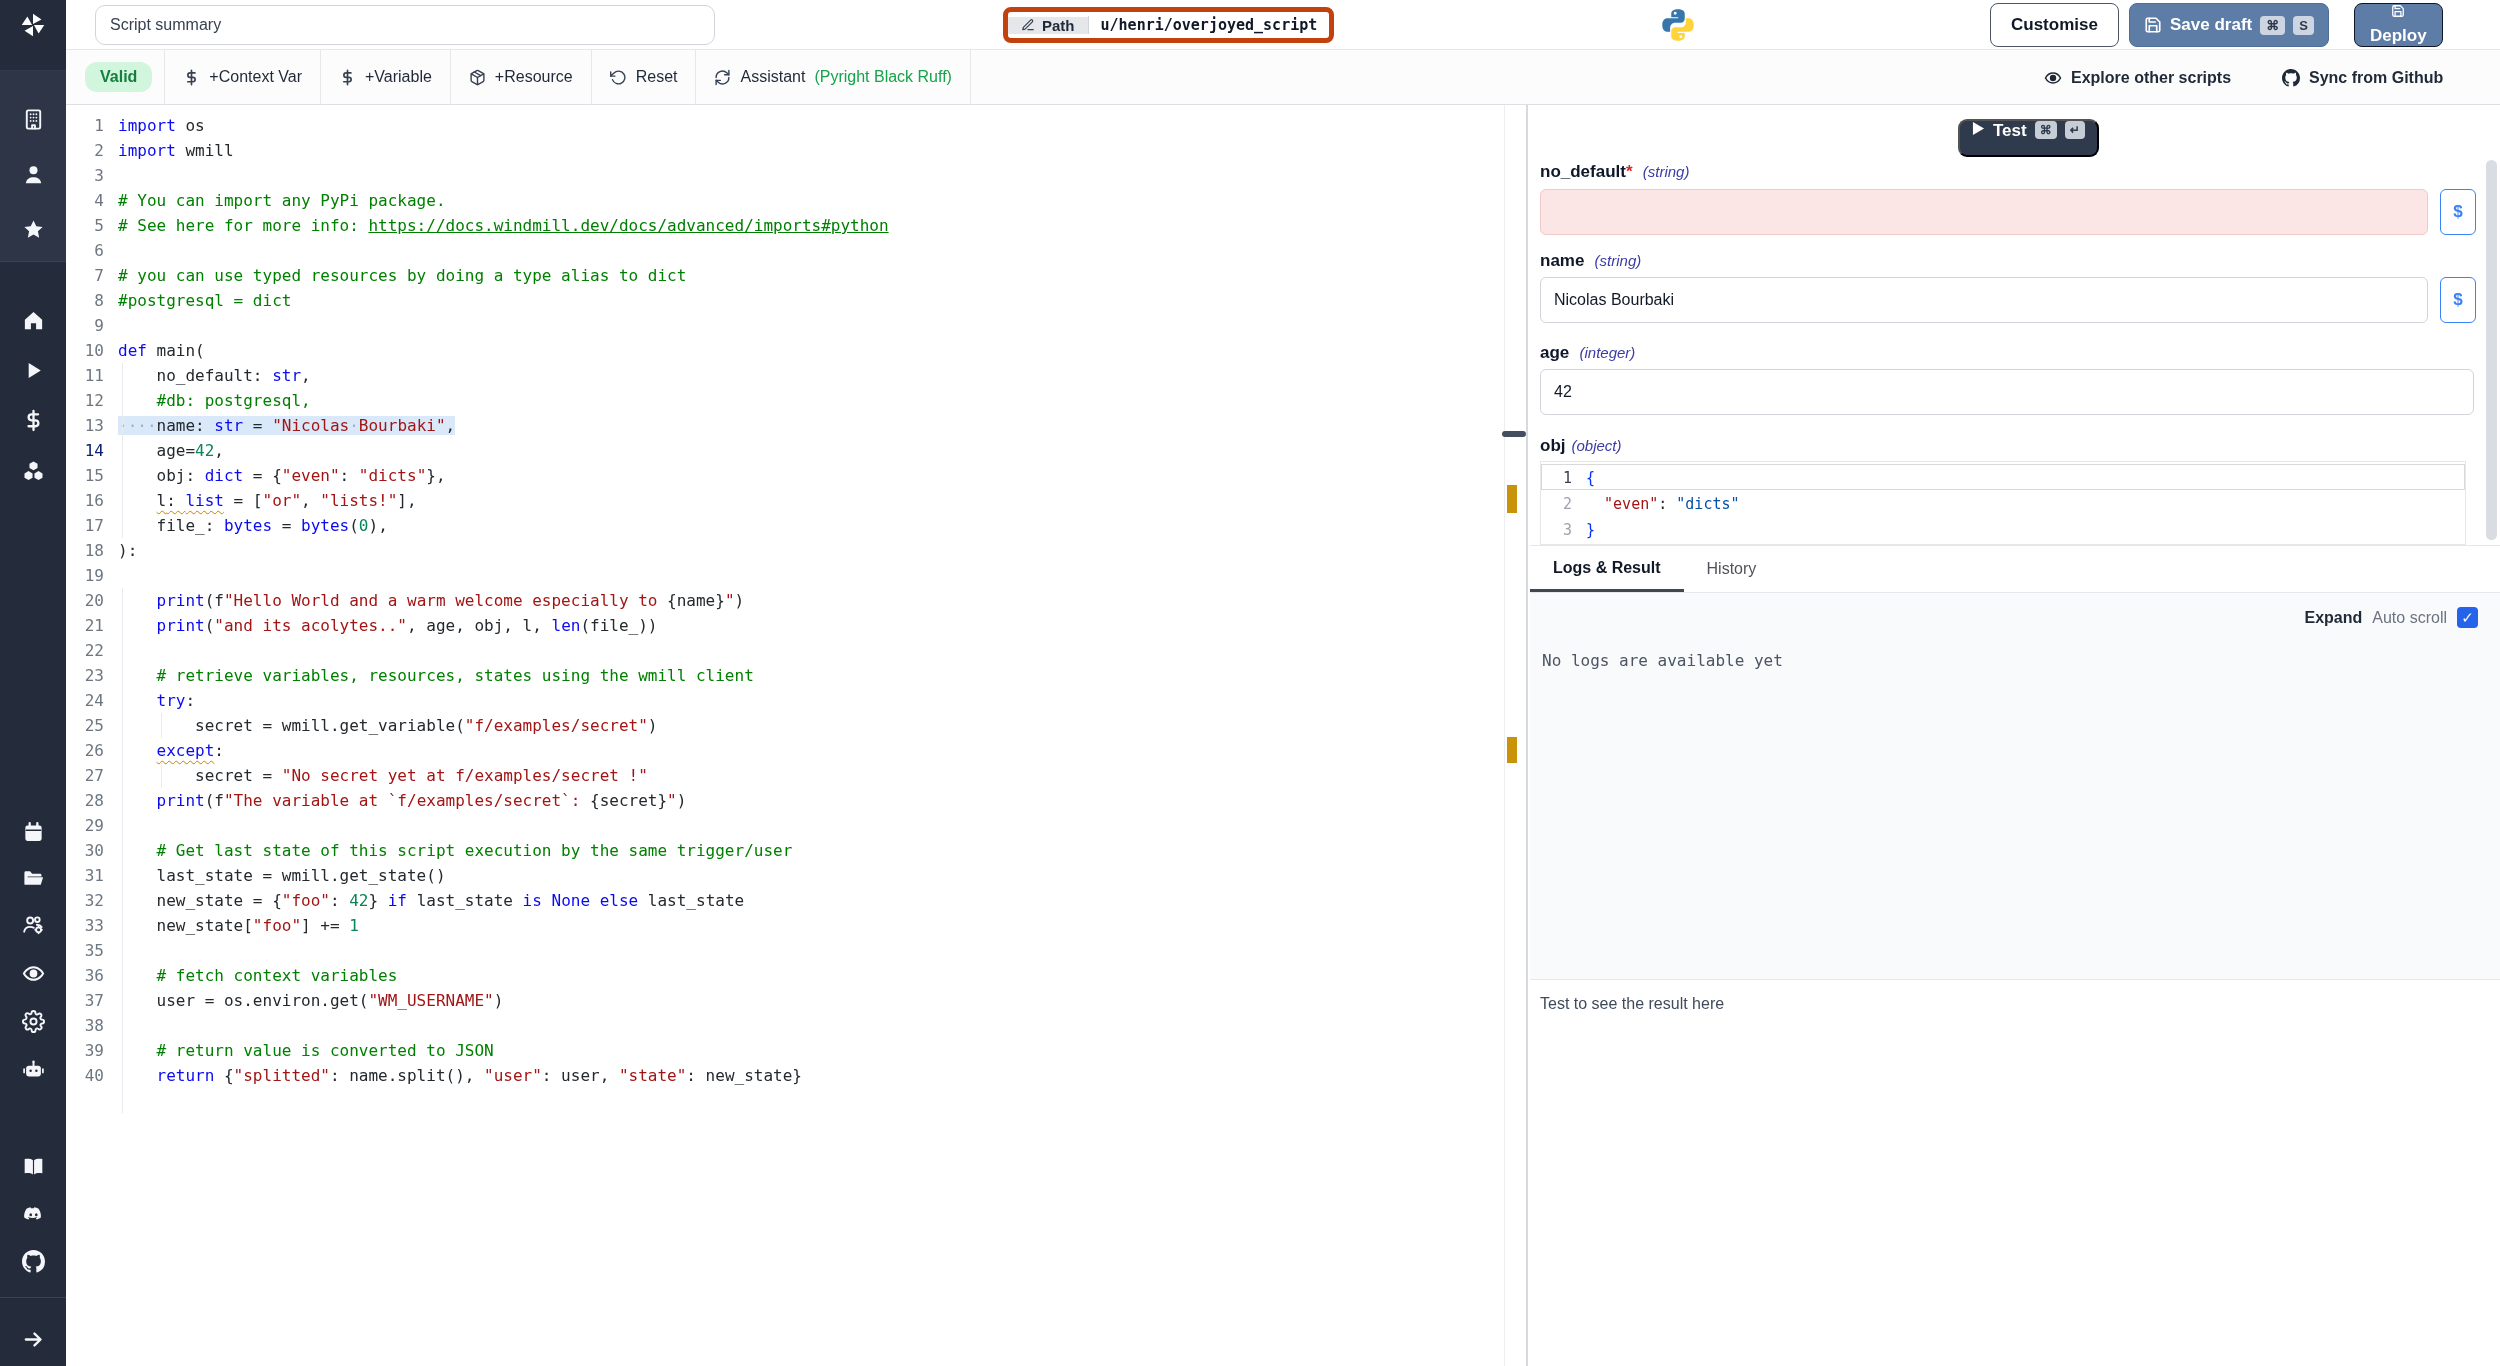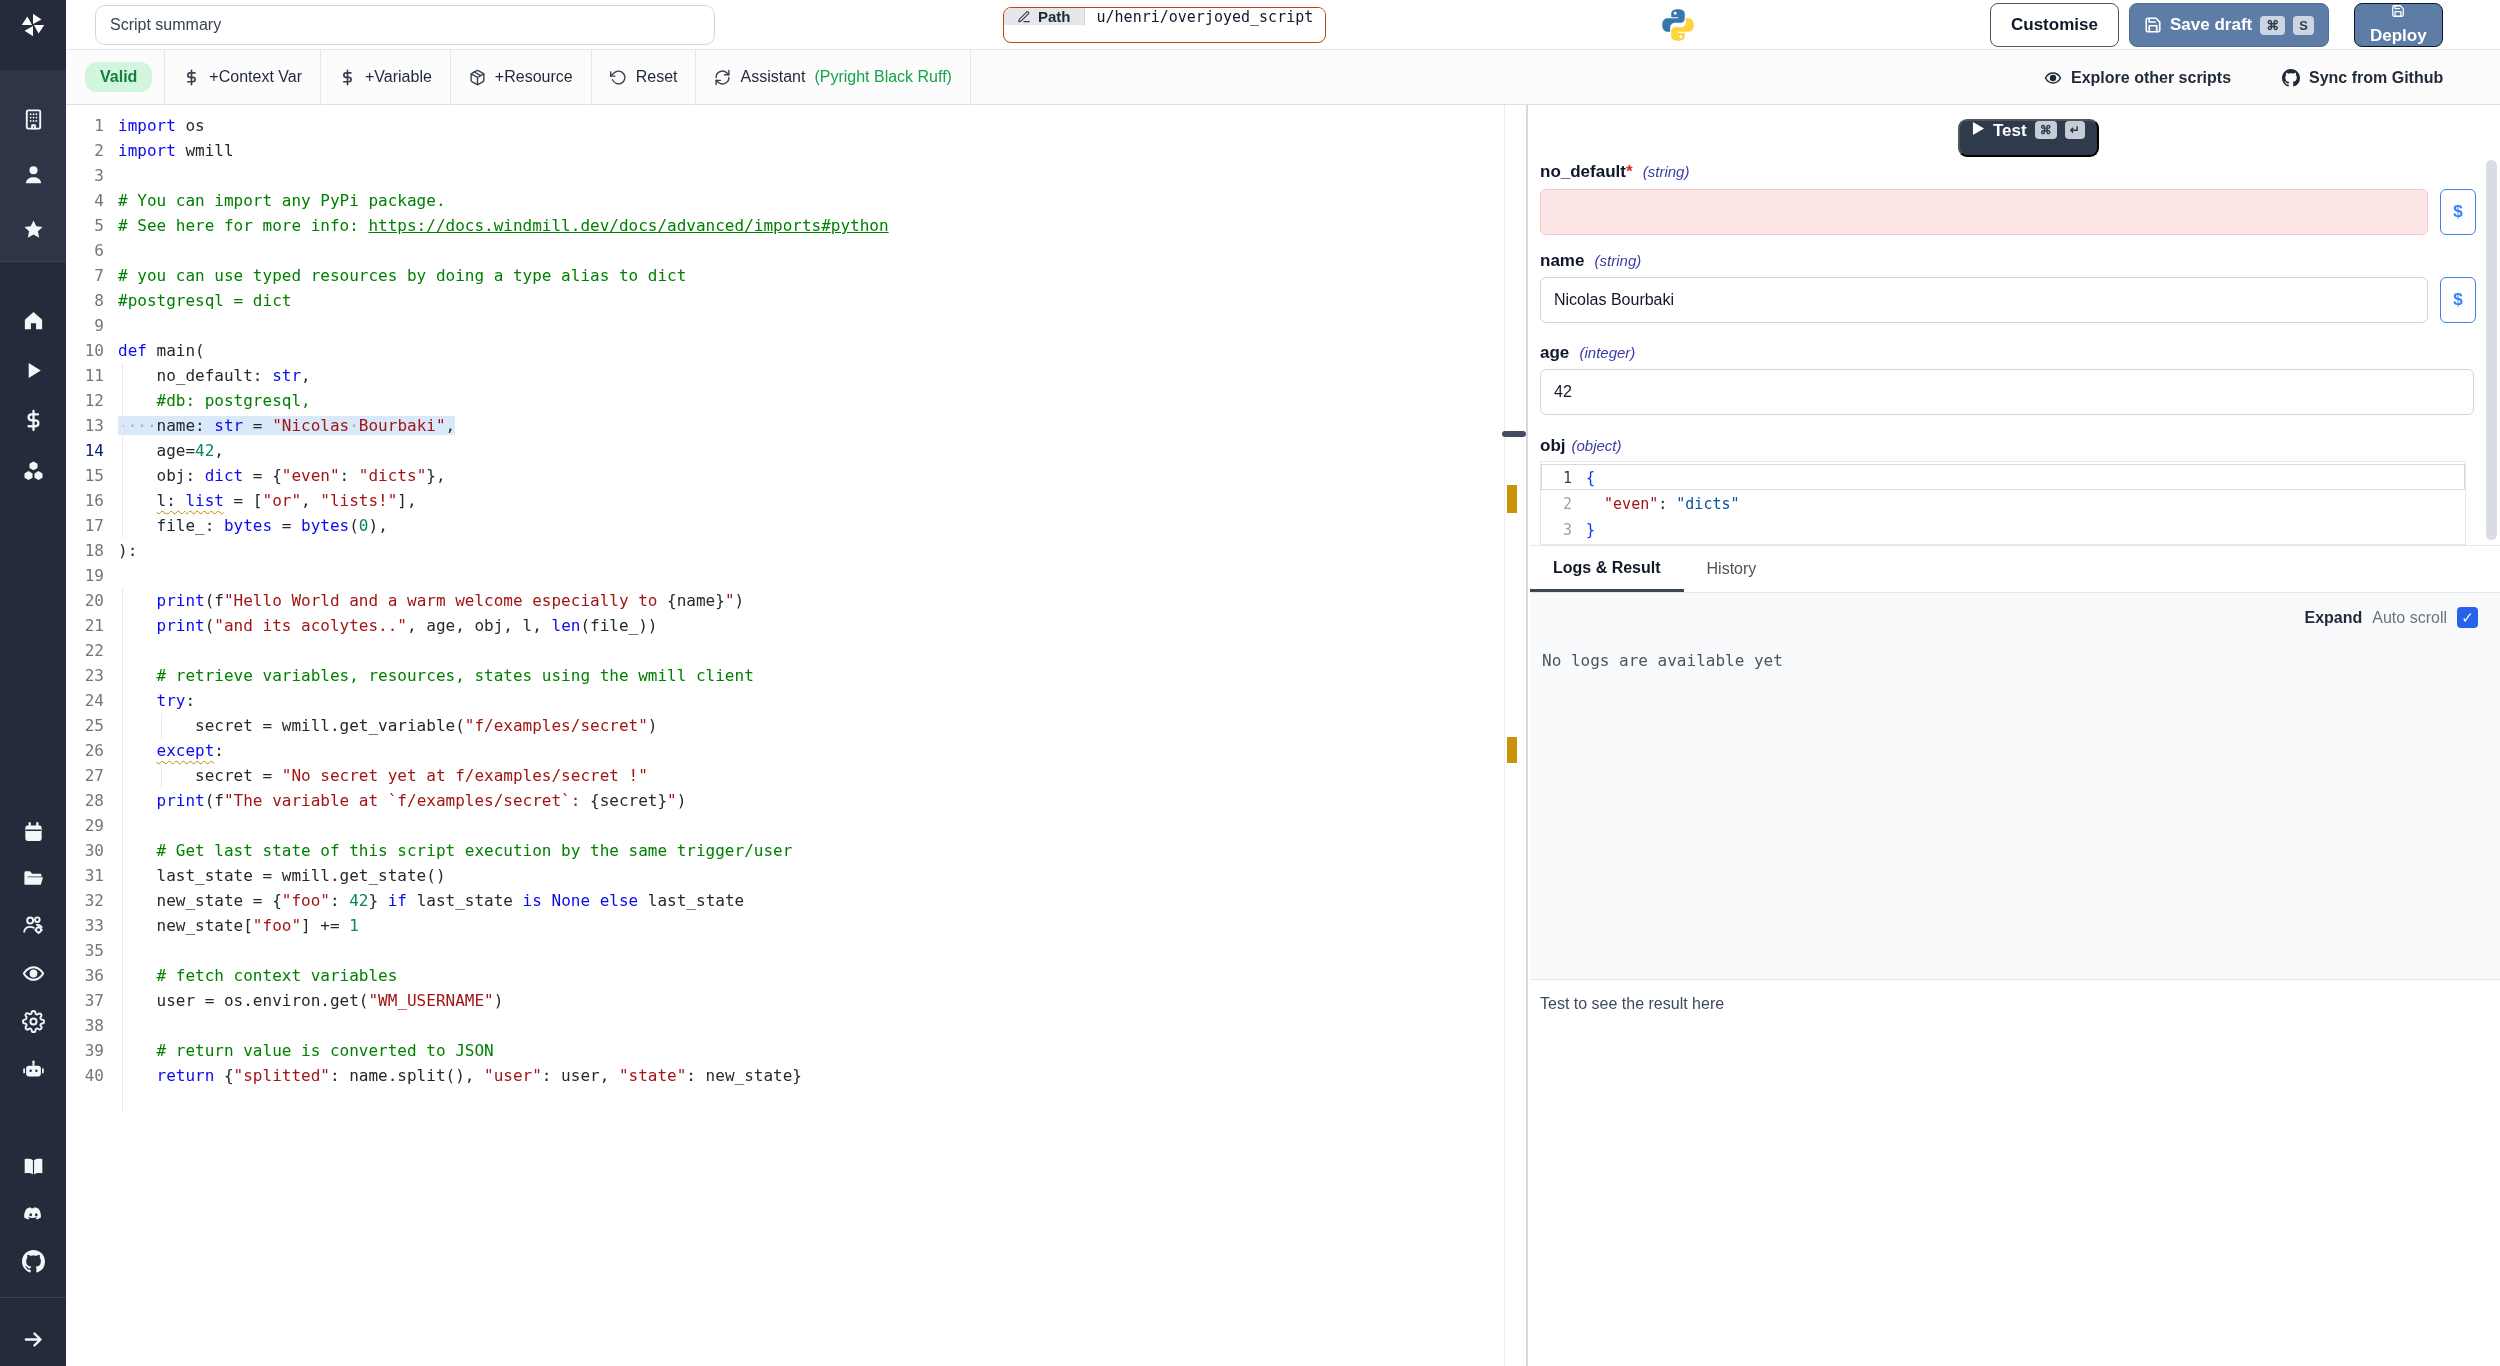--- a/index.html
+++ b/index.html
@@ -1,31 +1,31 @@
 <!DOCTYPE html>
 <html style="--sidebar-bg: #242c3b; --btn-blue: #5d7ca6; --valid-bg: #d2f5dd; --valid-fg: #15803d; --selection: #d9e9fa; --squiggle: #bf8803; --marker: #c9940a; --invalid-bg: #fbe5e5; --invalid-border: #f0c9c9; --link-blue: #3b82f6; --check-blue: #2563eb; --type-color: #3b3ba5;"><head>
 <meta charset="utf-8">
 <style>
   * { margin:0; padding:0; box-sizing:border-box; }
   html,body { width:2500px; height:1366px; overflow:hidden; background:#fff;
     font-family:"Liberation Sans", sans-serif; }
-  .mono { font-family:"DejaVu Sans Mono", monospace; }
+  .mono { font-family:"DejaVu Sans Mono", monospace;font-weight:bold; }
   #app { position:relative; width:2500px; height:1366px; }
 
   
   #sidebar { position:absolute; left:0; top:0; width:66px; height:1366px; background:var(--sidebar-bg,#242c3b); }
   #sidebar .section-hl { position:absolute; left:0; top:70px; width:66px; height:192px; background:#2d3546; border-top:1px solid #39425361; border-bottom:1px solid #3a4355; }
   .sb-item { position:absolute; left:0; width:66px; height:46px; display:flex; align-items:center; justify-content:center; color:#f4f6f9; cursor:pointer; }
   .sb-item svg { width:23px; height:23px; }
   .sb-div { position:absolute; left:0; width:66px; height:1px; background:#3a4355; }
 
   
   #topbar { position:absolute; left:66px; top:0; width:2434px; height:50px; background:#fff; border-bottom:1px solid #e5e7eb; }
   #summary-input { position:absolute; left:29px; top:5px; width:620px; height:40px; border:1px solid #d1d5db; border-radius:10px; padding:0 14px; font-size:16px; color:#374151; font-family:inherit; outline:none; background:#fff;}
-  #path-group { position:absolute; left:937px; top:7px; height:36px; display:flex; align-items:flex-start; border:1px solid #c2410c; border-radius:8px; overflow:hidden; }
+  #path-group { position:absolute; left:937px; top:7px; height:36px; display:flex; align-items:center; border:5px solid #c2410c; border-radius:8px; overflow:hidden; }
   #path-chip { display:flex; align-items:center; gap:7px; background:#e5e7eb; padding:0 13px; font-size:15px; font-weight:600; color:#1f2937; }
   #path-chip svg { width:14px; height:14px; }
   #path-value { display:flex; align-items:center; padding:0 12px; font-size:15px; color:#111827; background:#fff; border-left:1px solid #d1d5db;}
   #python-logo { position:absolute; left:1594px; top:7px; width:36px; height:36px; }
   .top-btn { position:absolute; top:3px; height:44px; display:flex; align-items:center; gap:8px; border-radius:8px; font-size:17px; font-weight:600; cursor:pointer; }
   #customise-btn { left:1924px; padding:0 20px; background:#fff; border:1px solid #4b5563; color:#111827; }
   #savedraft-btn { left:2063px; padding:0 14px; background:var(--btn-blue,#5d7ca6); color:#fff; border:1px solid #4e6d97; }
   #deploy-btn { left:2288px; padding:0 15px; background:var(--btn-blue,#5d7ca6); color:#fff; border:1px solid #0f172a;flex-direction:column; }
   .kbd { background:#ccd5e1; color:#30394a; border-radius:4px; font-size:13px; font-weight:700; padding:3px 6px; line-height:1; }
   .top-btn svg { width:18px; height:18px; }

